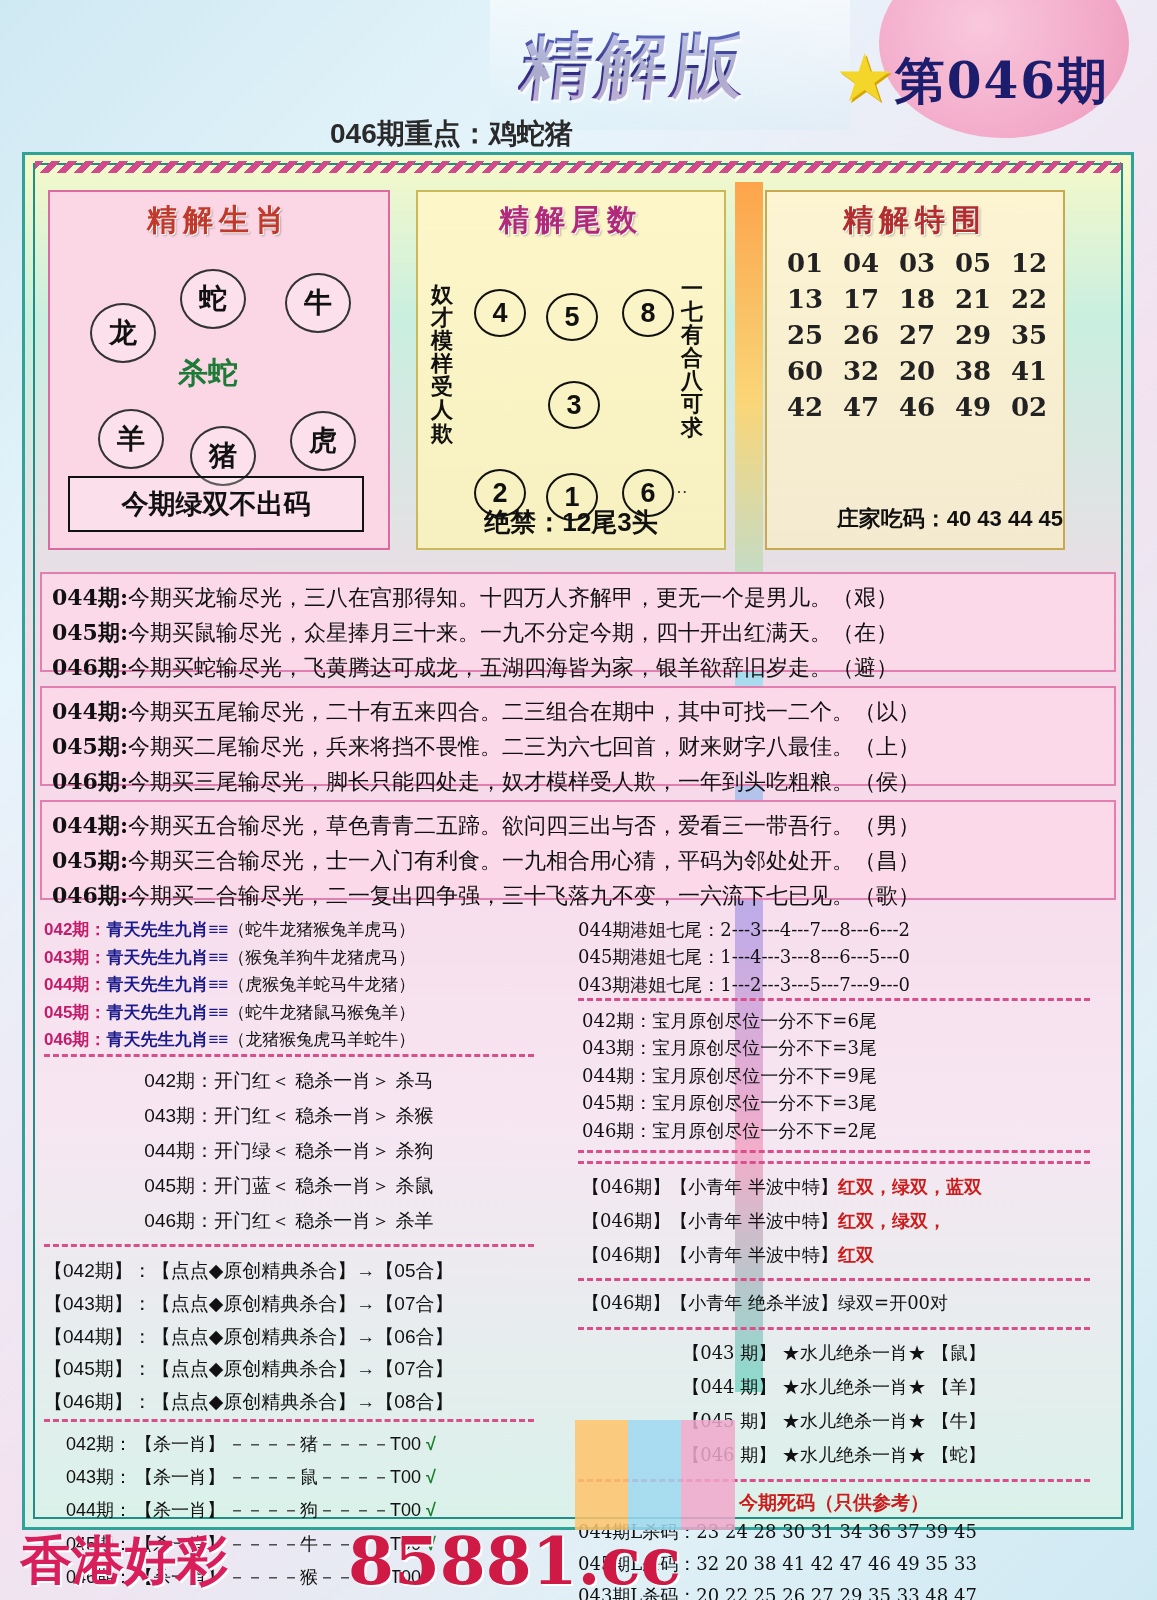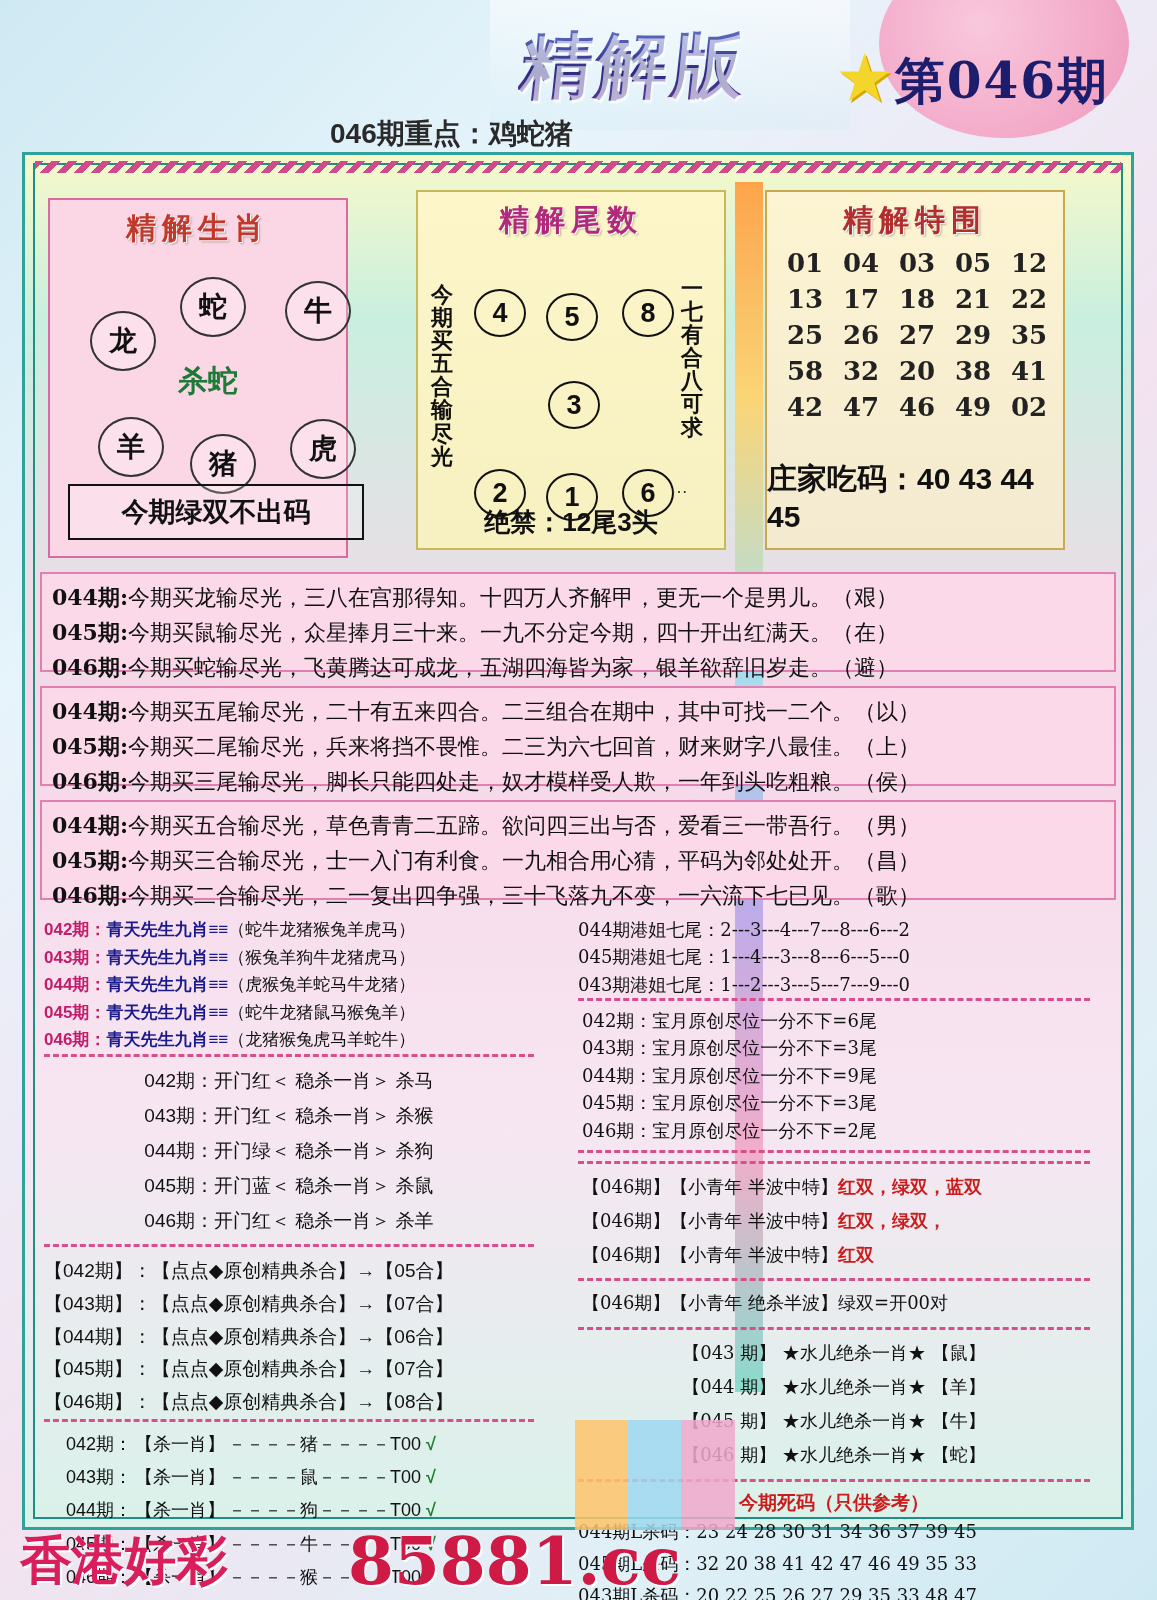--- a/index.html
+++ b/index.html
@@ -54,21 +54,21 @@
   
   .panel{position:absolute;box-sizing:border-box;}
   .p-title{
     text-align:center;font-size:30px;font-weight:bold;
     font-family:"DejaVu Serif","Liberation Serif",serif;
     color:#c0392b;letter-spacing:6px;text-shadow:1px 1px 0 #fff,2px 2px 2px rgba(0,0,0,.25);
     padding-top:8px;
   }
   
   #panel-zodiac{
-    left:48px;top:198px;width:300px;height:360px;
+    left:48px;top:190px;width:342px;height:360px;
     background:#fbd7e6;border:2px solid #d96ba0;
   }
   .zodiac-area{position:relative;width:100%;height:250px;}
   .oval{
     position:absolute;border:2px solid #333;border-radius:50%;
     width:62px;height:56px;display:flex;align-items:center;justify-content:center;
     font-size:28px;font-weight:bold;color:#111;background:rgba(255,255,255,.25);
     font-family:"DejaVu Serif","Liberation Serif",serif;
   }
   .kill{
@@ -106,21 +106,21 @@
   #panel-special .p-title{color:#b22d2d;}
   .num-grid{
     position:absolute;left:10px;top:56px;width:280px;
     display:grid;grid-template-columns:repeat(5,1fr);row-gap:6px;
   }
   .num-grid span{
     text-align:center;font-size:26px;font-weight:bold;color:#222;
     font-family:"DejaVu Serif","Liberation Serif",serif;
   }
   .banker{
-    position:absolute;left:0;right:0;bottom:14px;text-align:left;font-size:30px;font-weight:bold;color:#111;
+    position:absolute;left:0;right:0;bottom:14px;text-align:right;font-size:22px;font-weight:bold;color:#111;
   }
 
   
   .strip{
     position:absolute;left:735px;top:182px;width:28px;height:1210px;
     background:linear-gradient(180deg,#ff9b3d,#ffd36b 18%,#9fe0ef 40%,#b7a6e8 60%,#f2a7c6 80%,#7fd9c9 100%);
     opacity:.9;
   }
 
   
@@ -205,21 +205,21 @@
       <div class="oval" style="left:48px;top:168px;">羊</div>
       <div class="oval" style="left:140px;top:185px;">猪</div>
       <div class="oval" style="left:240px;top:170px;">虎</div>
     </div>
     <div class="zodiac-note">今期绿双不出码</div>
   </div>
 
   <div class="panel" id="panel-tail">
     <div class="p-title">精解尾数</div>
     <div class="tail-area">
-      <div class="v-text" style="left:12px;top:42px;">今期买五合输尽光</div>
+      <div class="v-text" style="left:12px;top:42px;">奴才模样受人欺</div>
       <div class="circ" style="left:56px;top:48px;">4</div>
       <div class="circ" style="left:128px;top:52px;">5</div>
       <div class="circ" style="left:204px;top:48px;">8</div>
       <div class="circ" style="left:130px;top:140px;">3</div>
       <div class="circ" style="left:56px;top:228px;">2</div>
       <div class="circ" style="left:128px;top:232px;">1</div>
       <div class="circ" style="left:204px;top:228px;">6</div>
       <div class="v-text" style="left:262px;top:36px;">一七有合八可求</div>
       <div style="position:absolute;left:252px;top:236px;font-size:18px;color:#333;">…</div>
     </div>
@@ -237,21 +237,21 @@
         <span>13</span>
         <span>17</span>
         <span>18</span>
         <span>21</span>
         <span>22</span>
         <span>25</span>
         <span>26</span>
         <span>27</span>
         <span>29</span>
         <span>35</span>
-        <span>58</span>
+        <span>60</span>
         <span>32</span>
         <span>20</span>
         <span>38</span>
         <span>41</span>
         <span>42</span>
         <span>47</span>
         <span>46</span>
         <span>49</span>
         <span>02</span>
       </div>

